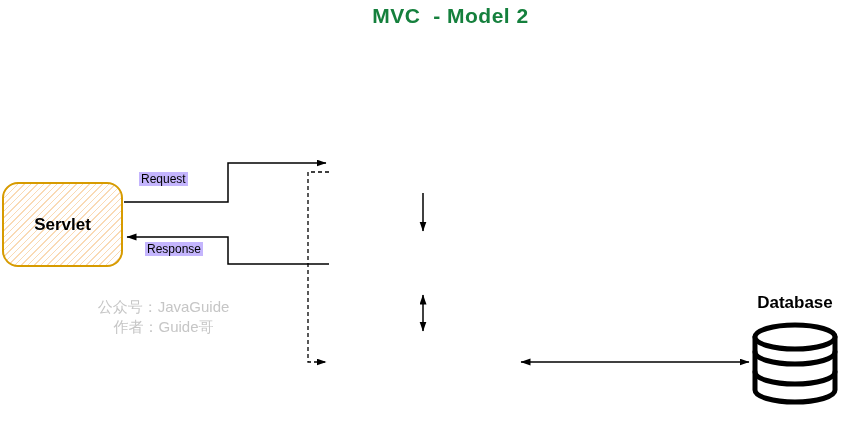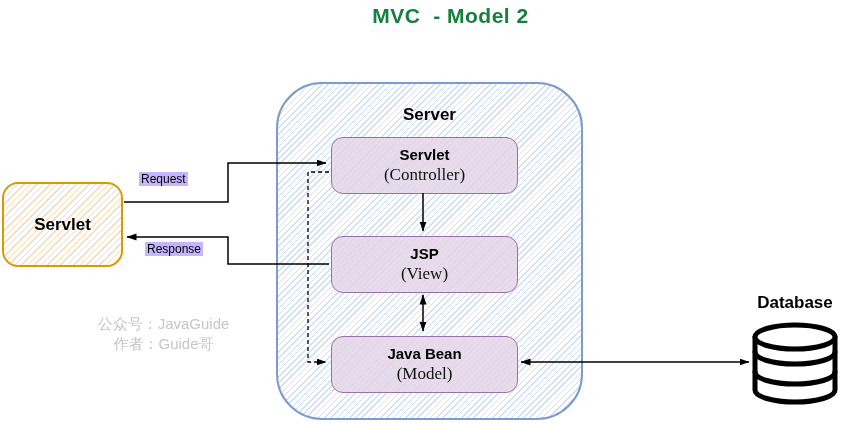--- a/index.html
+++ b/index.html
@@ -103,21 +103,20 @@
 
   
   .watermark {
     position: absolute;
     left: 66px; top: 297px;
     width: 195px;
     text-align: center;
     font-size: 15px;
     line-height: 20px;
     color: #c6c6c6;
-    margin-top: 17px;
   }
 
   
   .database-group { position: absolute; left: 745px; top: 293px; width: 100px; }
   .database-label {
     width: 100%; text-align: center;
     font-size: 17px; font-weight: bold; color: #000000;
   }
 
   
@@ -132,38 +131,20 @@
 <body>
 
 <div class="stage">
 
   <div class="diagram-title">MVC  - Model 2</div>
 
   <div class="client-node">
     <span class="client-label">Servlet</span>
   </div>
 
-  <div class="server-container">
-    <div class="server-label">Server</div>
-
-    <div class="component-box servlet">
-      <span class="component-name">Servlet</span>
-      <span class="component-role">(Controller)</span>
-    </div>
-
-    <div class="component-box jsp">
-      <span class="component-name">JSP</span>
-      <span class="component-role">(View)</span>
-    </div>
-
-    <div class="component-box bean">
-      <span class="component-name">Java Bean</span>
-      <span class="component-role">(Model)</span>
-    </div>
-  </div>
 
   <svg class="overlay" viewBox="0 0 843 424" xmlns="http://www.w3.org/2000/svg">
     <defs>
       <marker id="arrow" markerUnits="userSpaceOnUse" markerWidth="12" markerHeight="9" refX="9.5" refY="3.5" orient="auto-start-reverse">
         <path d="M0,0 L10,3.5 L0,7 Z" fill="#000000"></path>
       </marker>
     </defs>
 
     <path d="M124,202 H228 V163 H326" fill="none" stroke="#000000" stroke-width="1.5" marker-end="url(#arrow)"></path>
 

